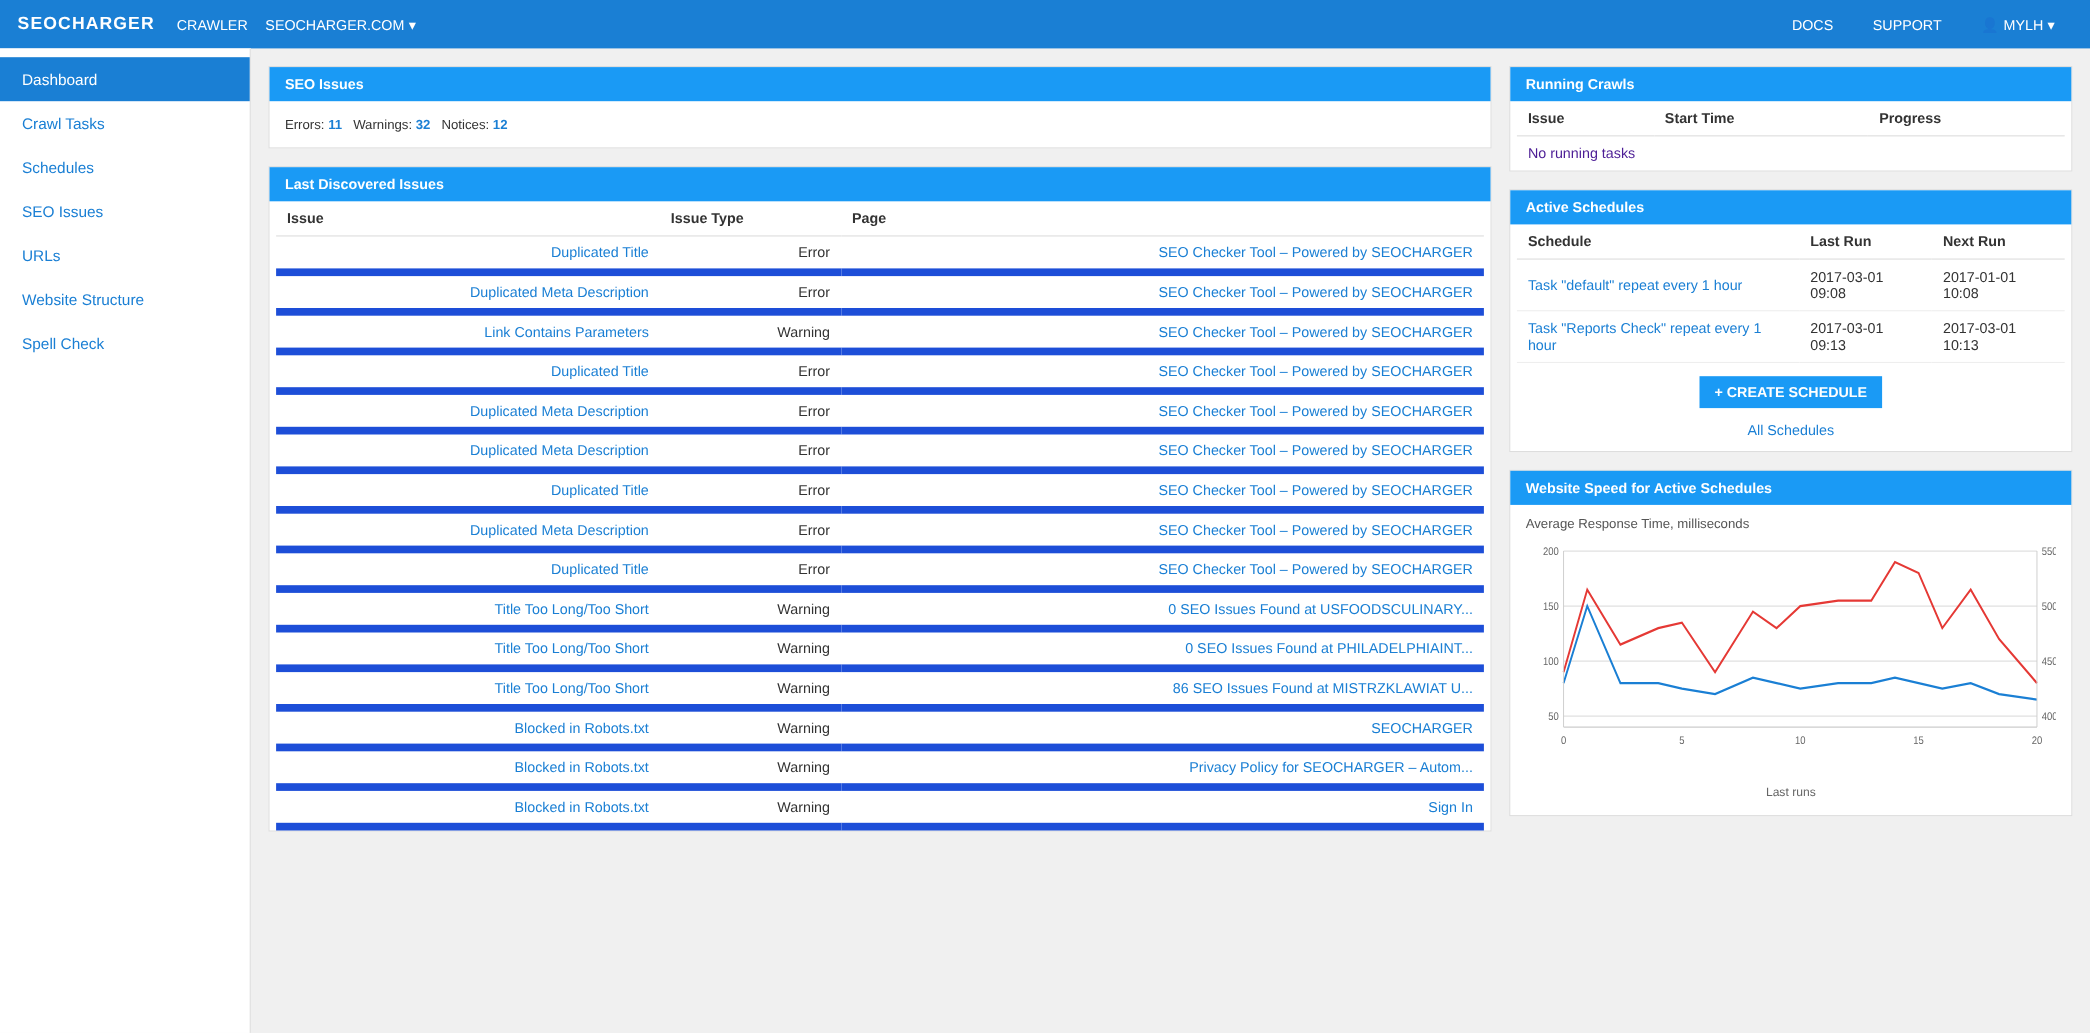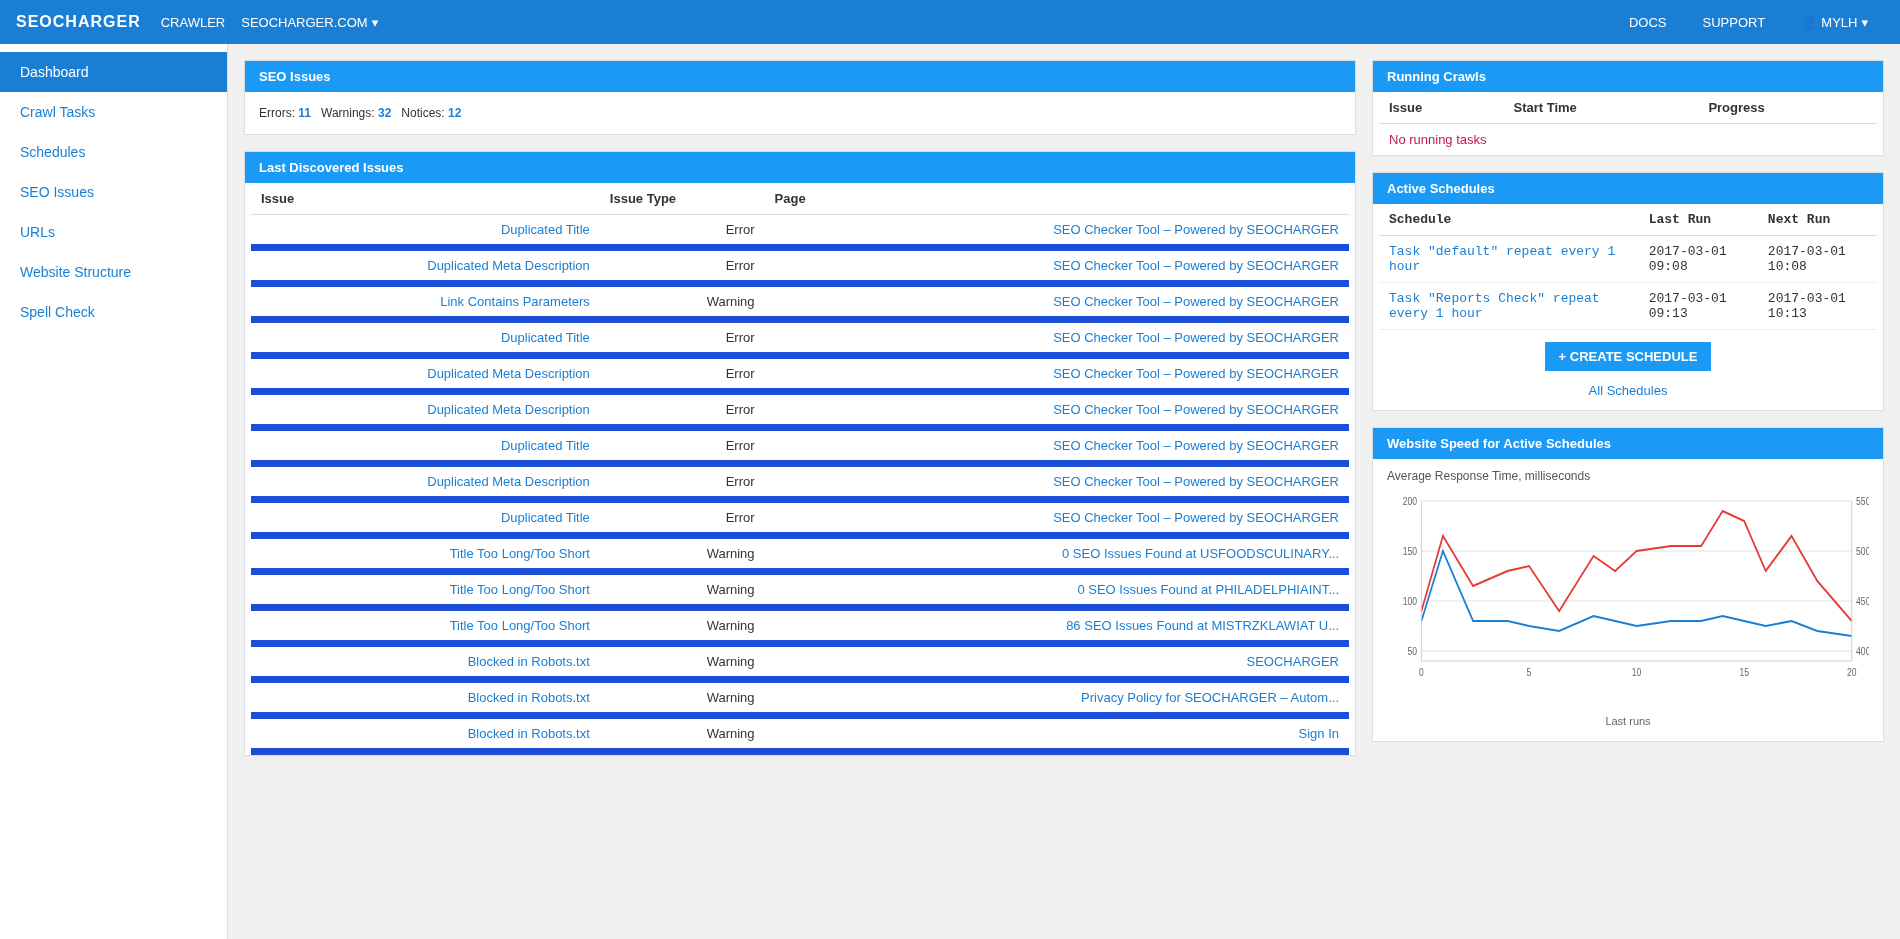--- a/index.html
+++ b/index.html
@@ -133,29 +133,28 @@
     }
     .crawls-table th {
       text-align: left;
       padding: 8px 10px;
       font-weight: bold;
       color: #333;
       border-bottom: 1px solid #ddd;
     }
     .crawls-table td {
       padding: 8px 10px;
-      color: #be185d;
+      color: #4c1d95;
       font-size: 13px;
     }
 
     
     .schedules-table {
       width: 100%;
       border-collapse: collapse;
-      font-family: Liberation Mono, monospace;
     }
     .schedules-table th {
       text-align: left;
       padding: 8px 10px;
       font-weight: bold;
       color: #333;
       border-bottom: 1px solid #ddd;
     }
     .schedules-table td {
       padding: 8px 10px;
@@ -400,21 +399,21 @@
               <tr>
                 <th>Schedule</th>
                 <th>Last Run</th>
                 <th>Next Run</th>
               </tr>
             </thead>
             <tbody id="schedules-tbody">
             <tr>
     <td><a href="#">Task "default" repeat every 1 hour</a></td>
     <td>2017-03-01 09:08</td>
-    <td>2017-03-01 10:08</td>
+    <td>2017-01-01 10:08</td>
   </tr>
                 <tr>
     <td><a href="#">Task "Reports Check" repeat every 1 hour</a></td>
     <td>2017-03-01 09:13</td>
     <td>2017-03-01 10:13</td>
   </tr>
               </tbody>
           </table>
         </div>
         <div class="schedule-actions">

